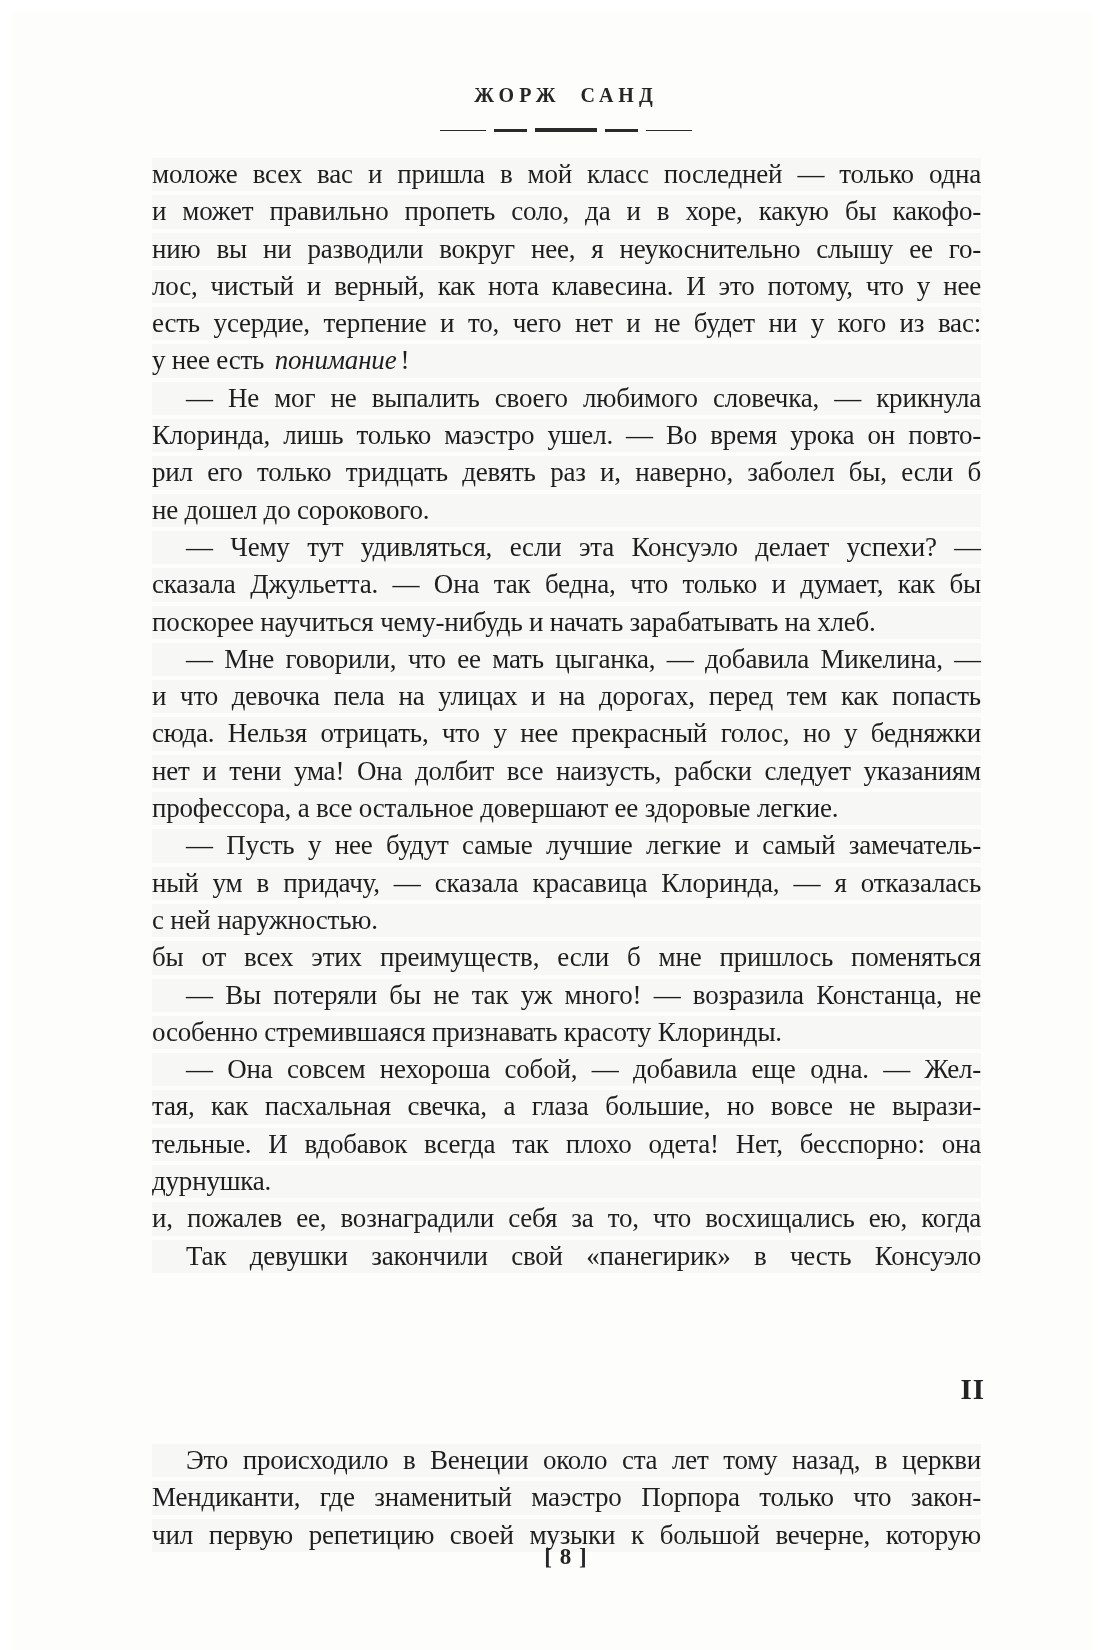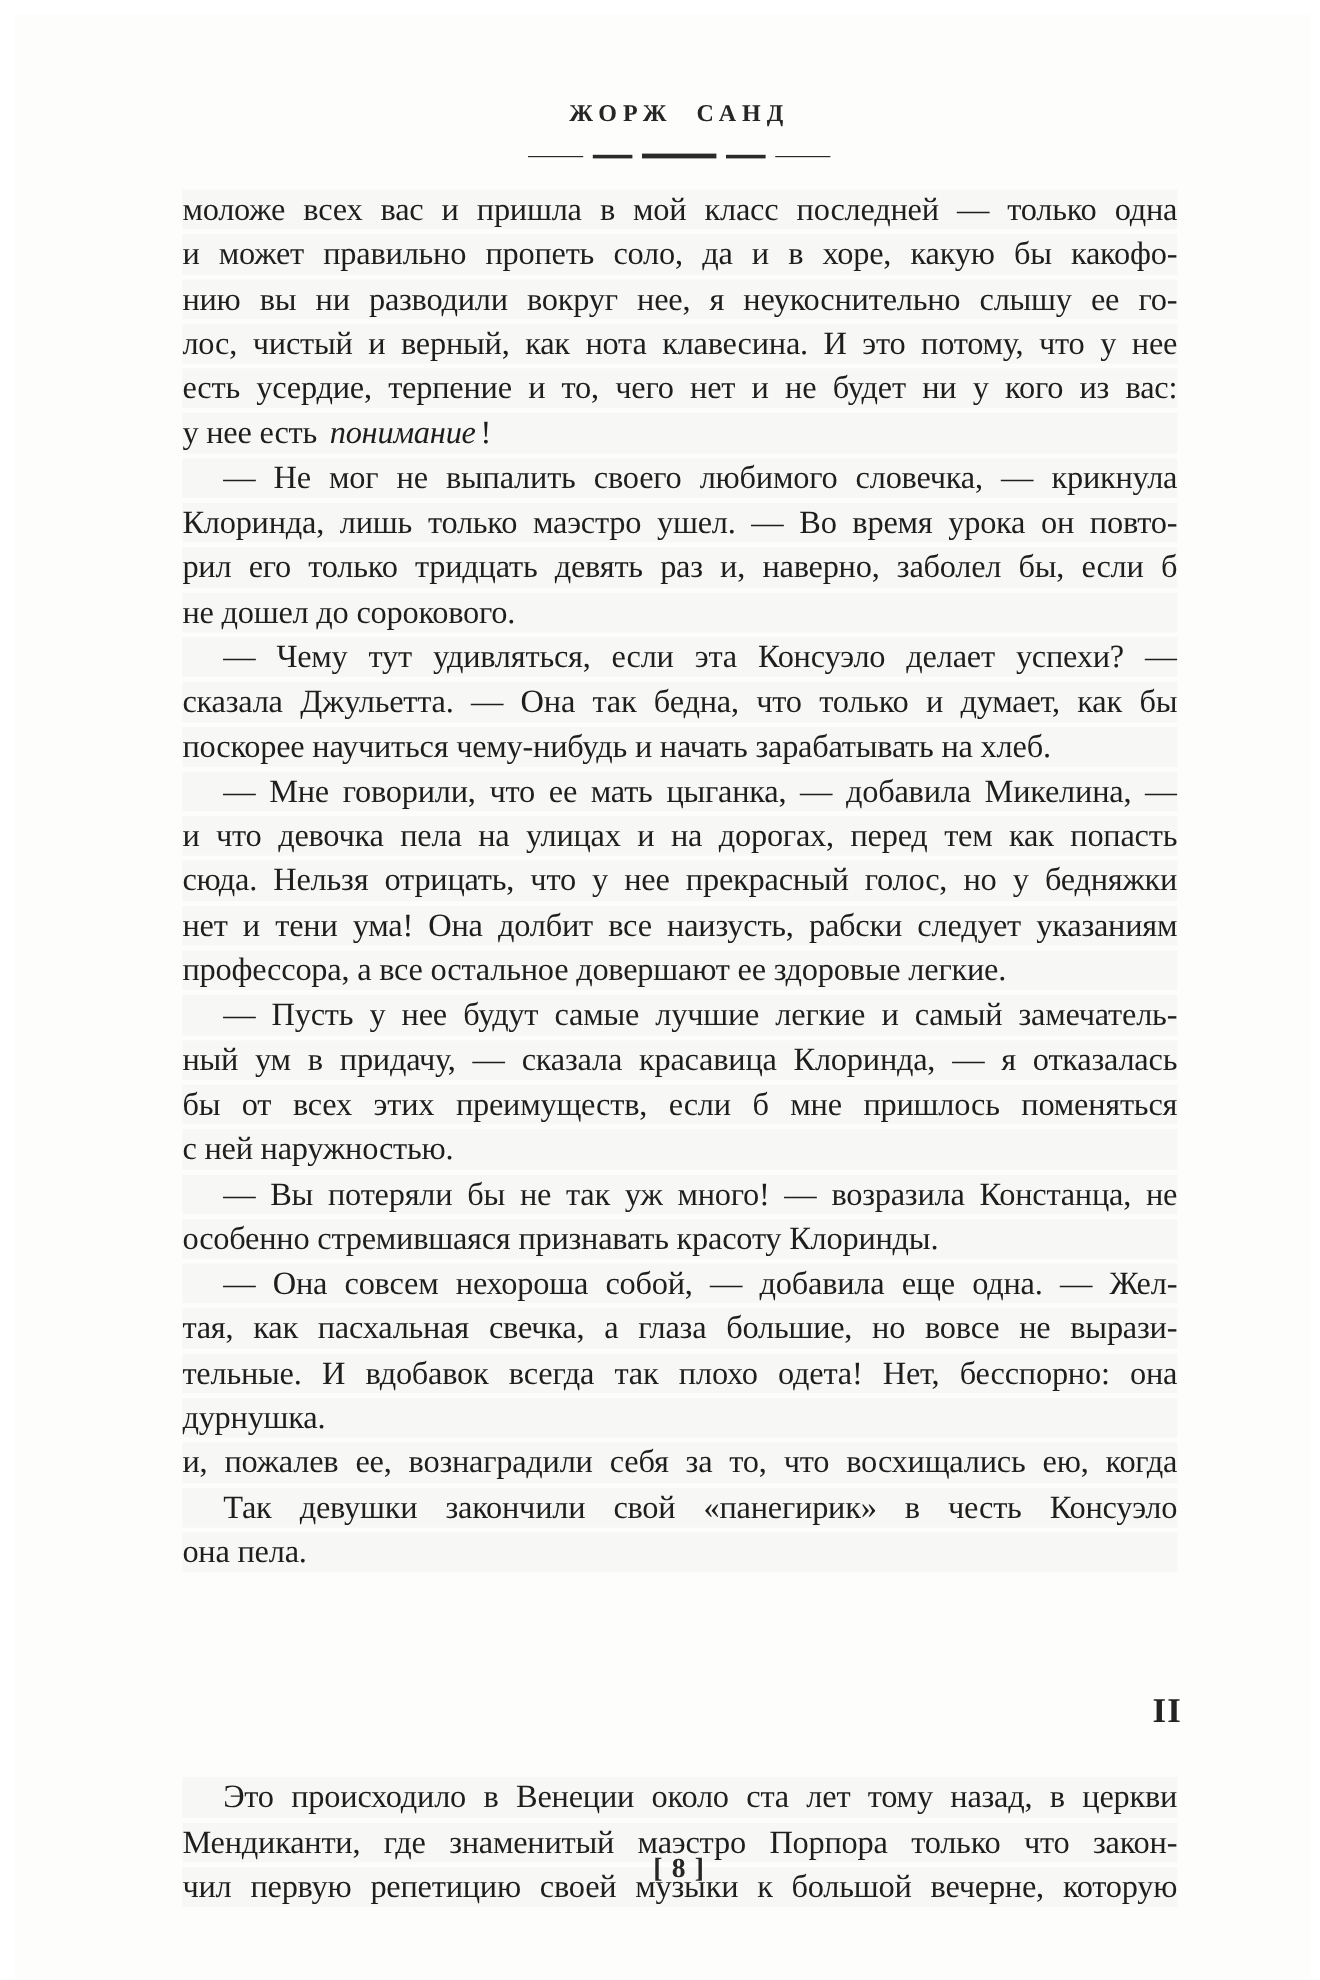--- a/index.html
+++ b/index.html
@@ -124,37 +124,36 @@
         <div class="para">
           <div class="line first">— Мне говорили, что ее мать цыганка, — добавила Микелина, —</div>
           <div class="line">и что девочка пела на улицах и на дорогах, перед тем как попасть</div>
           <div class="line">сюда. Нельзя отрицать, что у нее прекрасный голос, но у бедняжки</div>
           <div class="line">нет и тени ума! Она долбит все наизусть, рабски следует указаниям</div>
           <div class="line last">профессора, а все остальное довершают ее здоровые легкие.</div>
         </div>
         <div class="para">
           <div class="line first">— Пусть у нее будут самые лучшие легкие и самый замечатель-</div>
           <div class="line">ный ум в придачу, — сказала красавица Клоринда, — я отказалась</div>
+          <div class="line last">с ней наружностью.</div>
           <div class="line">бы от всех этих преимуществ, если б мне пришлось поменяться</div>
-          <div class="line last">с ней наружностью.</div>
         </div>
         <div class="para">
           <div class="line first">— Вы потеряли бы не так уж много! — возразила Констанца, не</div>
           <div class="line last">особенно стремившаяся признавать красоту Клоринды.</div>
         </div>
         <div class="para">
           <div class="line first">— Она совсем нехороша собой, — добавила еще одна. — Жел-</div>
           <div class="line">тая, как пасхальная свечка, а глаза большие, но вовсе не вырази-</div>
           <div class="line">тельные. И вдобавок всегда так плохо одета! Нет, бесспорно: она</div>
           <div class="line last">дурнушка.</div>
         </div>
         <div class="para">
           <div class="line">и, пожалев ее, вознаградили себя за то, что восхищались ею, когда</div>
           <div class="line first">Так девушки закончили свой «панегирик» в честь Консуэло</div>
-          <div class="line last">она пела.</div>
         </div>
       </div>
 
     <div class="chapter-heading">II</div>
 
     <div class="part2">
         <div class="para">
           <div class="line first">Это происходило в Венеции около ста лет тому назад, в церкви</div>
           <div class="line">Мендиканти, где знаменитый маэстро Порпора только что закон-</div>
           <div class="line">чил первую репетицию своей музыки к большой вечерне, которую</div>

